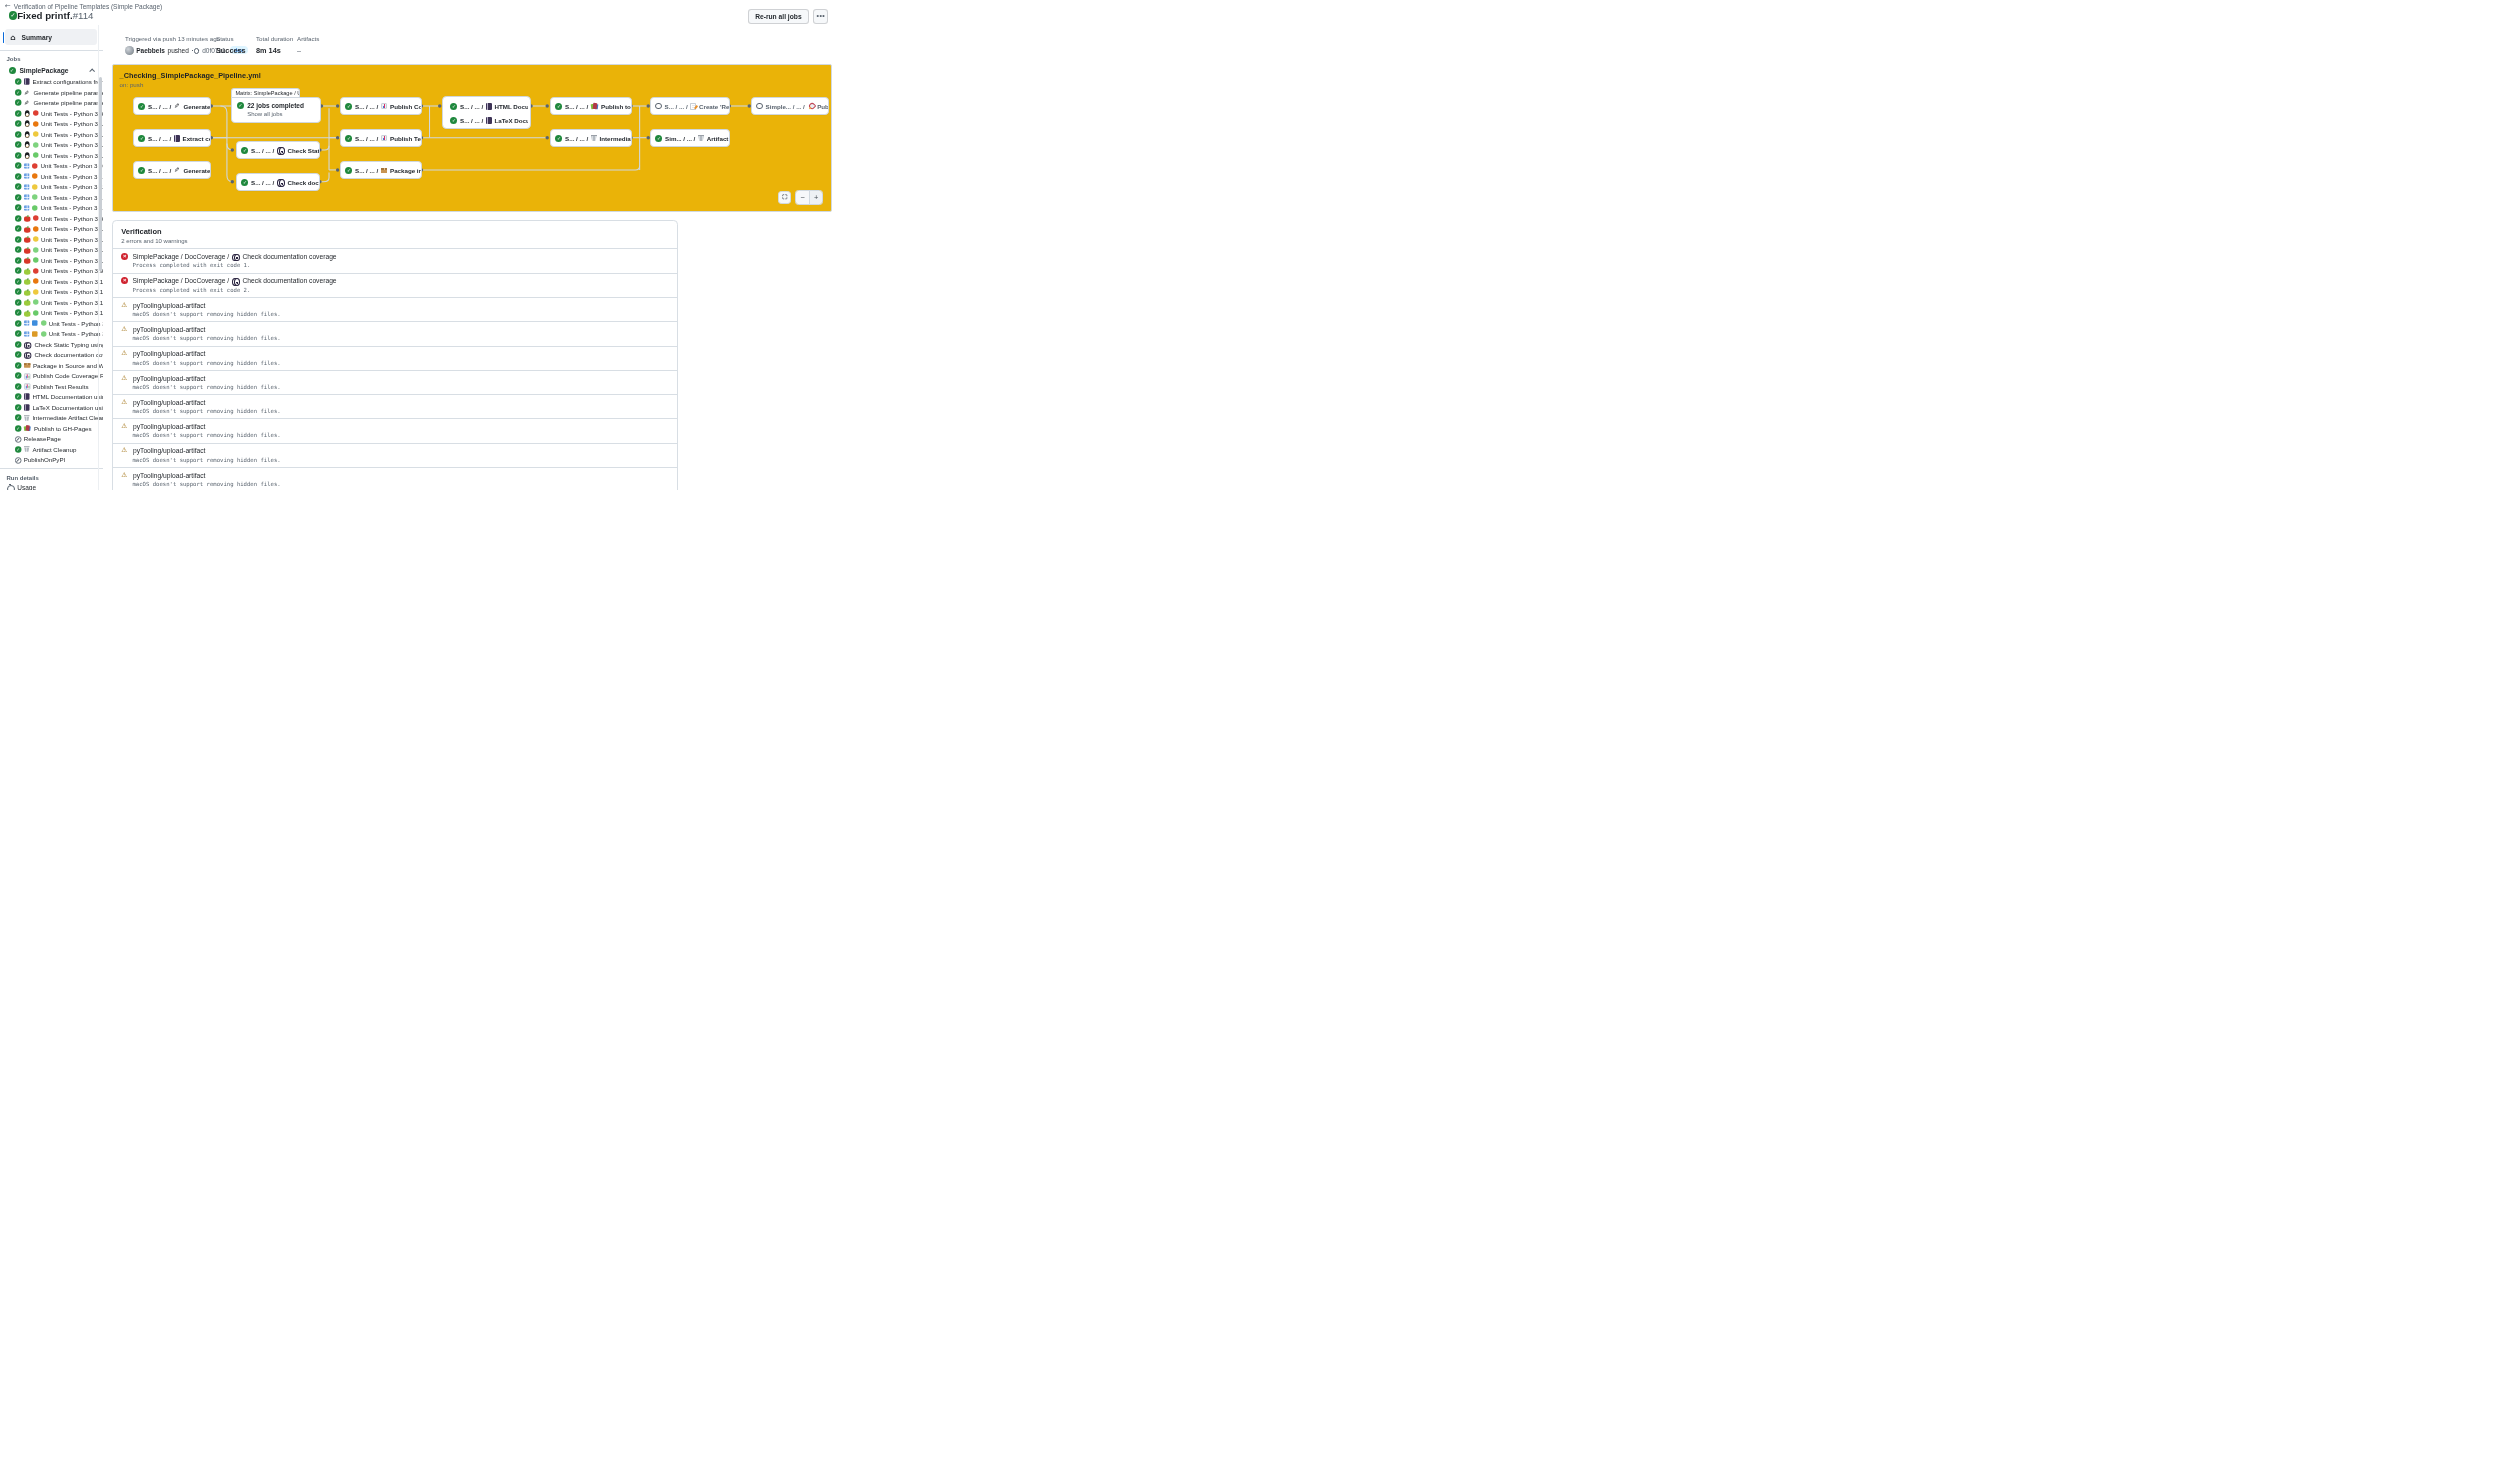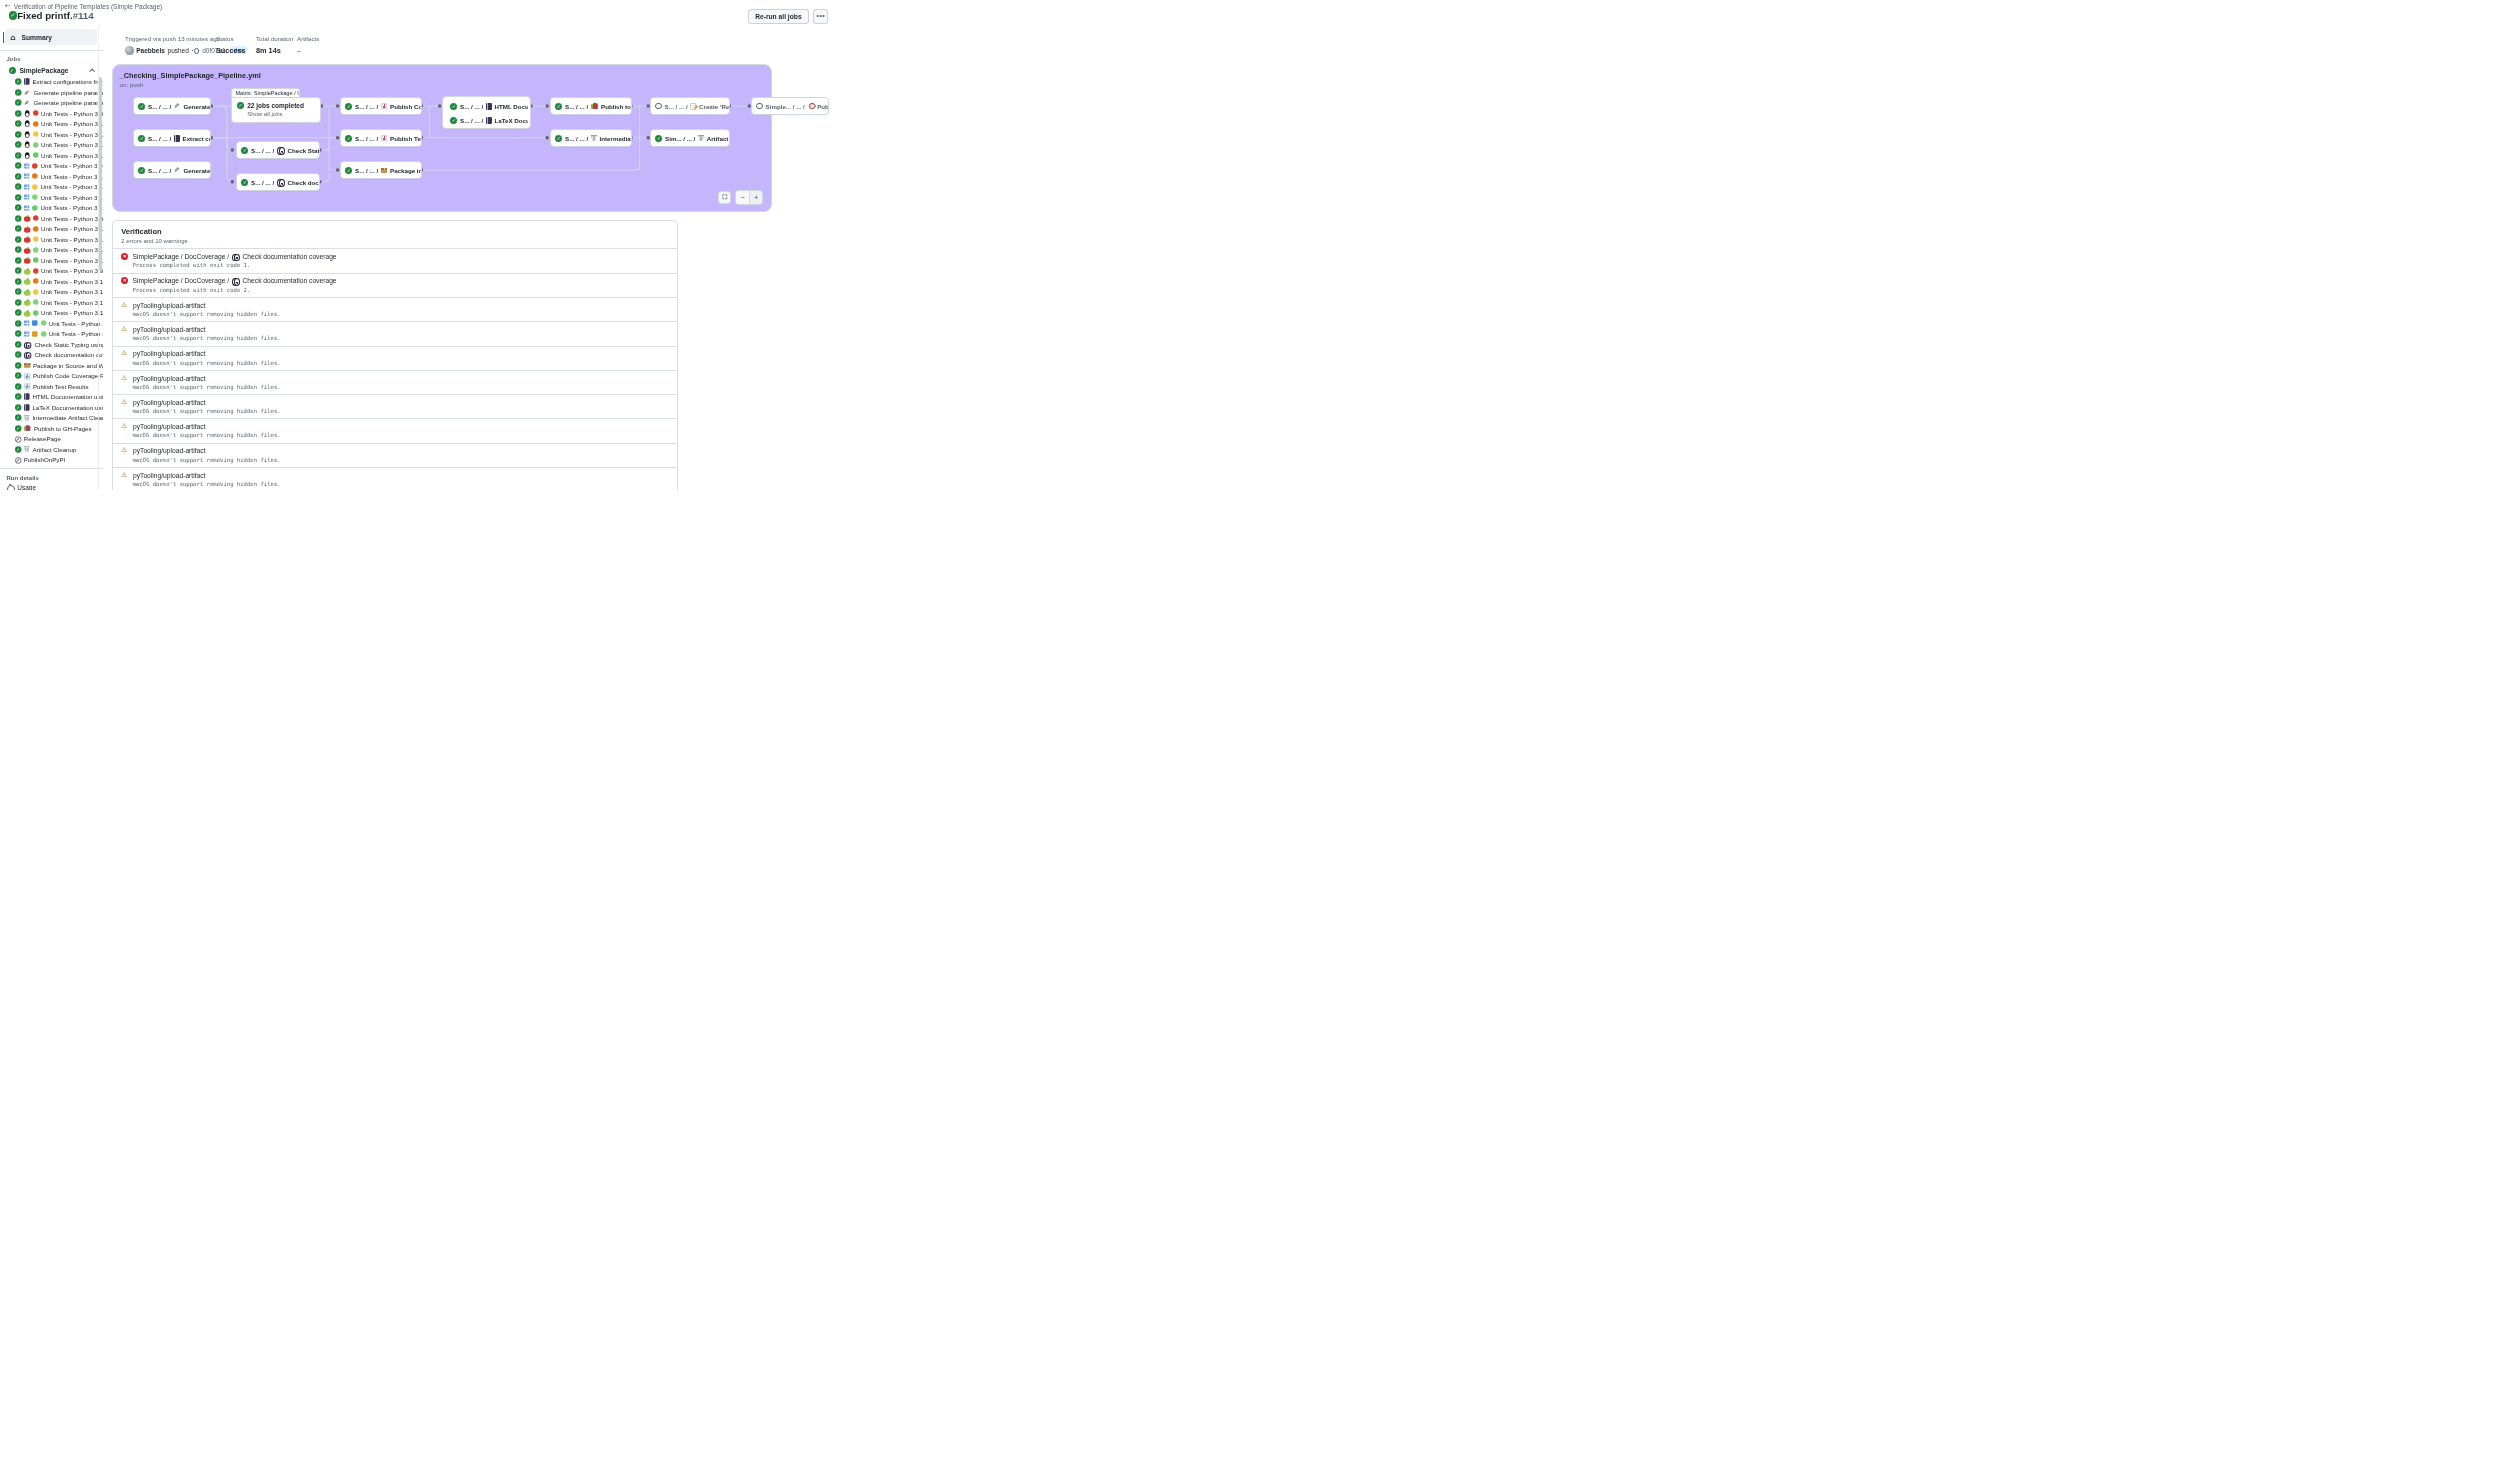--- a/index.html
+++ b/index.html
@@ -58,21 +58,21 @@
   .ic-commit::before{content:"";position:absolute;left:2.4px;top:0.8px;width:3.2px;height:3.2px;border:0.9px solid #59636e;border-radius:50%}
   .ic-commit::after{content:"";position:absolute;left:0;top:2.3px;width:1.9px;height:0.9px;background:#59636e;box-shadow:6.1px 0 0 #59636e}
   .chev-up{width:4.3px;height:4.3px;border-right:1px solid #59636e;border-bottom:1px solid #59636e;transform:rotate(-135deg);display:inline-block;margin-top:2.2px}
   
   .breadcrumb{position:absolute;left:4.8px;top:2.2px;font-size:6.5px;color:#59636e;display:flex;gap:3.2px;align-items:center}
   .breadcrumb .arrow{font-family:"DejaVu Sans",sans-serif;font-size:7px}
   .titlebar{position:absolute;left:8.6px;top:10.2px;display:flex;align-items:center;gap:0}
   .titlebar .ic-check{width:8.6px;height:8.6px}
   .titlebar .ic-check::after{line-height:8.6px;font-size:6px}
   .run-title{font-size:9.7px;font-weight:bold}
-  .run-number{font-size:9.7px;color:#59636e;font-weight:bold}
+  .run-number{font-size:9.7px;color:#59636e;font-weight:normal}
   .actions{position:absolute;right:8.6px;top:8.6px;display:flex;gap:4.3px}
   .btn{height:15px;background:#f6f8fa;border:0.5px solid rgba(31,35,40,0.18);border-radius:3.2px;font-size:6.7px;font-weight:bold;color:#24292f;padding:0 6.5px;display:flex;align-items:center;cursor:pointer}
   .btn.icon-only{width:15px;padding:0;justify-content:center}
   .kebab{color:#59636e;font-weight:bold;letter-spacing:0.5px;font-size:7px;line-height:5.4px}
   
   .sidebar{position:absolute;left:0;top:25px;width:103px;bottom:0;overflow:hidden}
   .sb-scroll-track{position:absolute;right:0;top:0;bottom:0;width:4.8px;border-left:0.5px solid #eceff2}
   .sb-scroll-thumb{position:absolute;right:0.8px;top:52px;width:3.2px;height:194px;border-radius:1.6px;background:#c9ced4}
   .summary-wrap{position:relative;margin:4.3px 6.5px 4.3px 4.8px}
   .summary-bar{position:absolute;left:-2.2px;top:2.7px;width:1.6px;height:10.8px;border-radius:1.1px;background:#0969da}
@@ -90,21 +90,21 @@
   .trigger{position:absolute;left:22px;top:10.2px;display:flex}
   .t-col1{width:91px}.t-col2{width:40px}.t-col3{width:41px}
   .t-label{font-size:6.2px;color:#59636e;margin-bottom:3.8px;white-space:nowrap}
   .t-value{font-size:7.3px;font-weight:bold}
   .actor-row{display:flex;align-items:center;gap:2.7px;font-size:6.5px;white-space:nowrap}
   .avatar{width:8.6px;height:8.6px;border-radius:50%;background:radial-gradient(circle at 35% 35%,#cfd4d9,#8d959d 70%,#6a7138);flex:none}
   .actor{font-weight:bold}
   .sha{color:#59636e}
   .branch-badge{background:#ddf4ff;color:#0969da;font-size:6px;border-radius:5.4px;padding:0.8px 4.3px;margin-left:1.1px}
   
-  .graph-card{position:absolute;left:8.6px;top:39px;width:660px;height:148px;background:#c4b5fd;border:0.5px solid #d1d9e0;border-radius:8px}
+  .graph-card{position:absolute;left:8.6px;top:39px;width:720px;height:148px;background:#eab308;border:0.5px solid #d1d9e0;border-radius:2px}
   .graph-title{position:absolute;left:7px;top:6px;font-size:7.3px;font-weight:bold}
   .graph-sub{position:absolute;left:7px;top:16px;font-size:6.2px;color:#59636e}
   svg.wires{position:absolute;inset:0;pointer-events:none}
   .node{position:absolute;height:18px;background:#fff;border:0.5px solid #d0d7de;border-radius:3.8px;box-shadow:0 0.5px 0 rgba(31,35,40,0.04);display:flex;align-items:center;gap:2.7px;padding:0 4.8px;font-size:6.2px;font-weight:bold;color:#24292f;white-space:nowrap;overflow:hidden;cursor:pointer}
   .node.bare{background:transparent;border:none;box-shadow:none}
   .node.skipped{color:#59636e}
   .matrix-tab{position:absolute;left:118px;top:23px;width:69px;height:10.2px;background:#fff;border:0.5px solid #d0d7de;border-bottom:none;border-radius:3.2px 3.2px 0 0;font-size:5.6px;line-height:9.7px;padding:0 3.8px;white-space:nowrap;overflow:hidden}
   .matrix-box{position:absolute;left:118px;top:32px;width:90px;height:26px;background:#fff;border:0.5px solid #d0d7de;border-radius:0 3.8px 3.8px 3.8px;cursor:pointer}
   .matrix-line1{display:flex;align-items:center;gap:3.2px;font-size:6.5px;font-weight:bold;margin:4.3px 0 1.6px 5.4px}
   .matrix-link{font-size:6px;color:#59636e;margin-left:15.6px;cursor:pointer}

